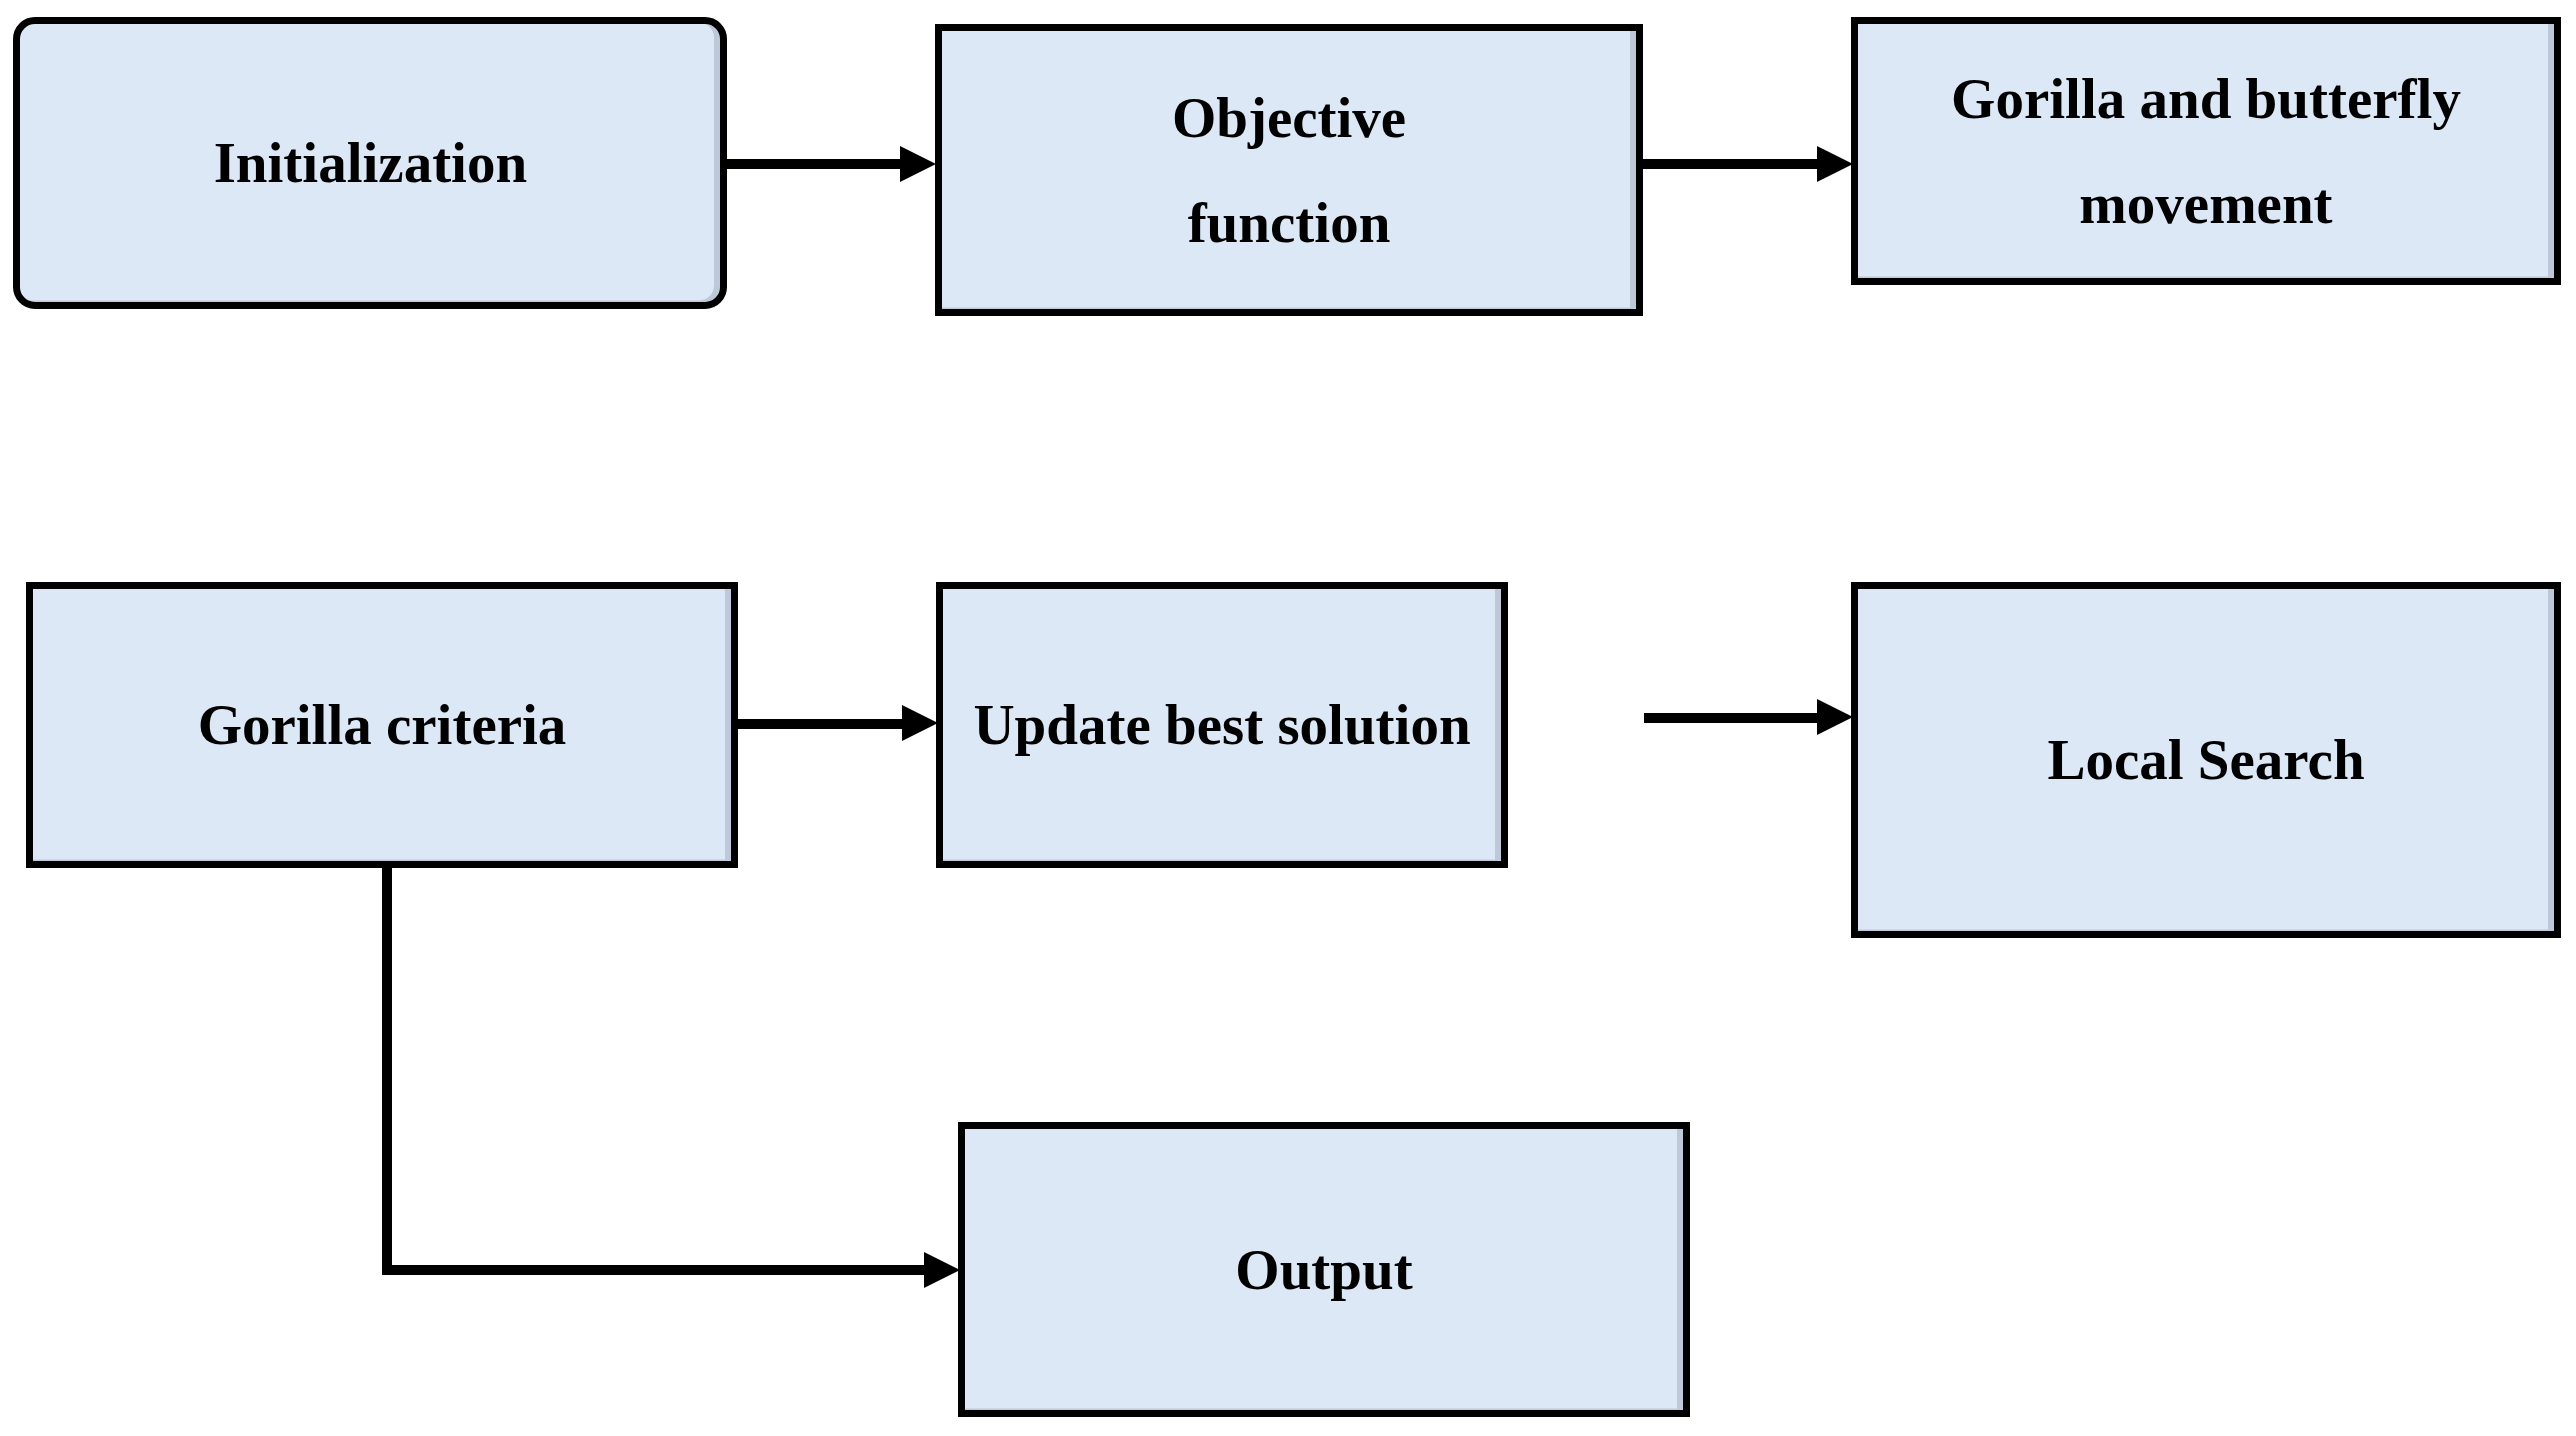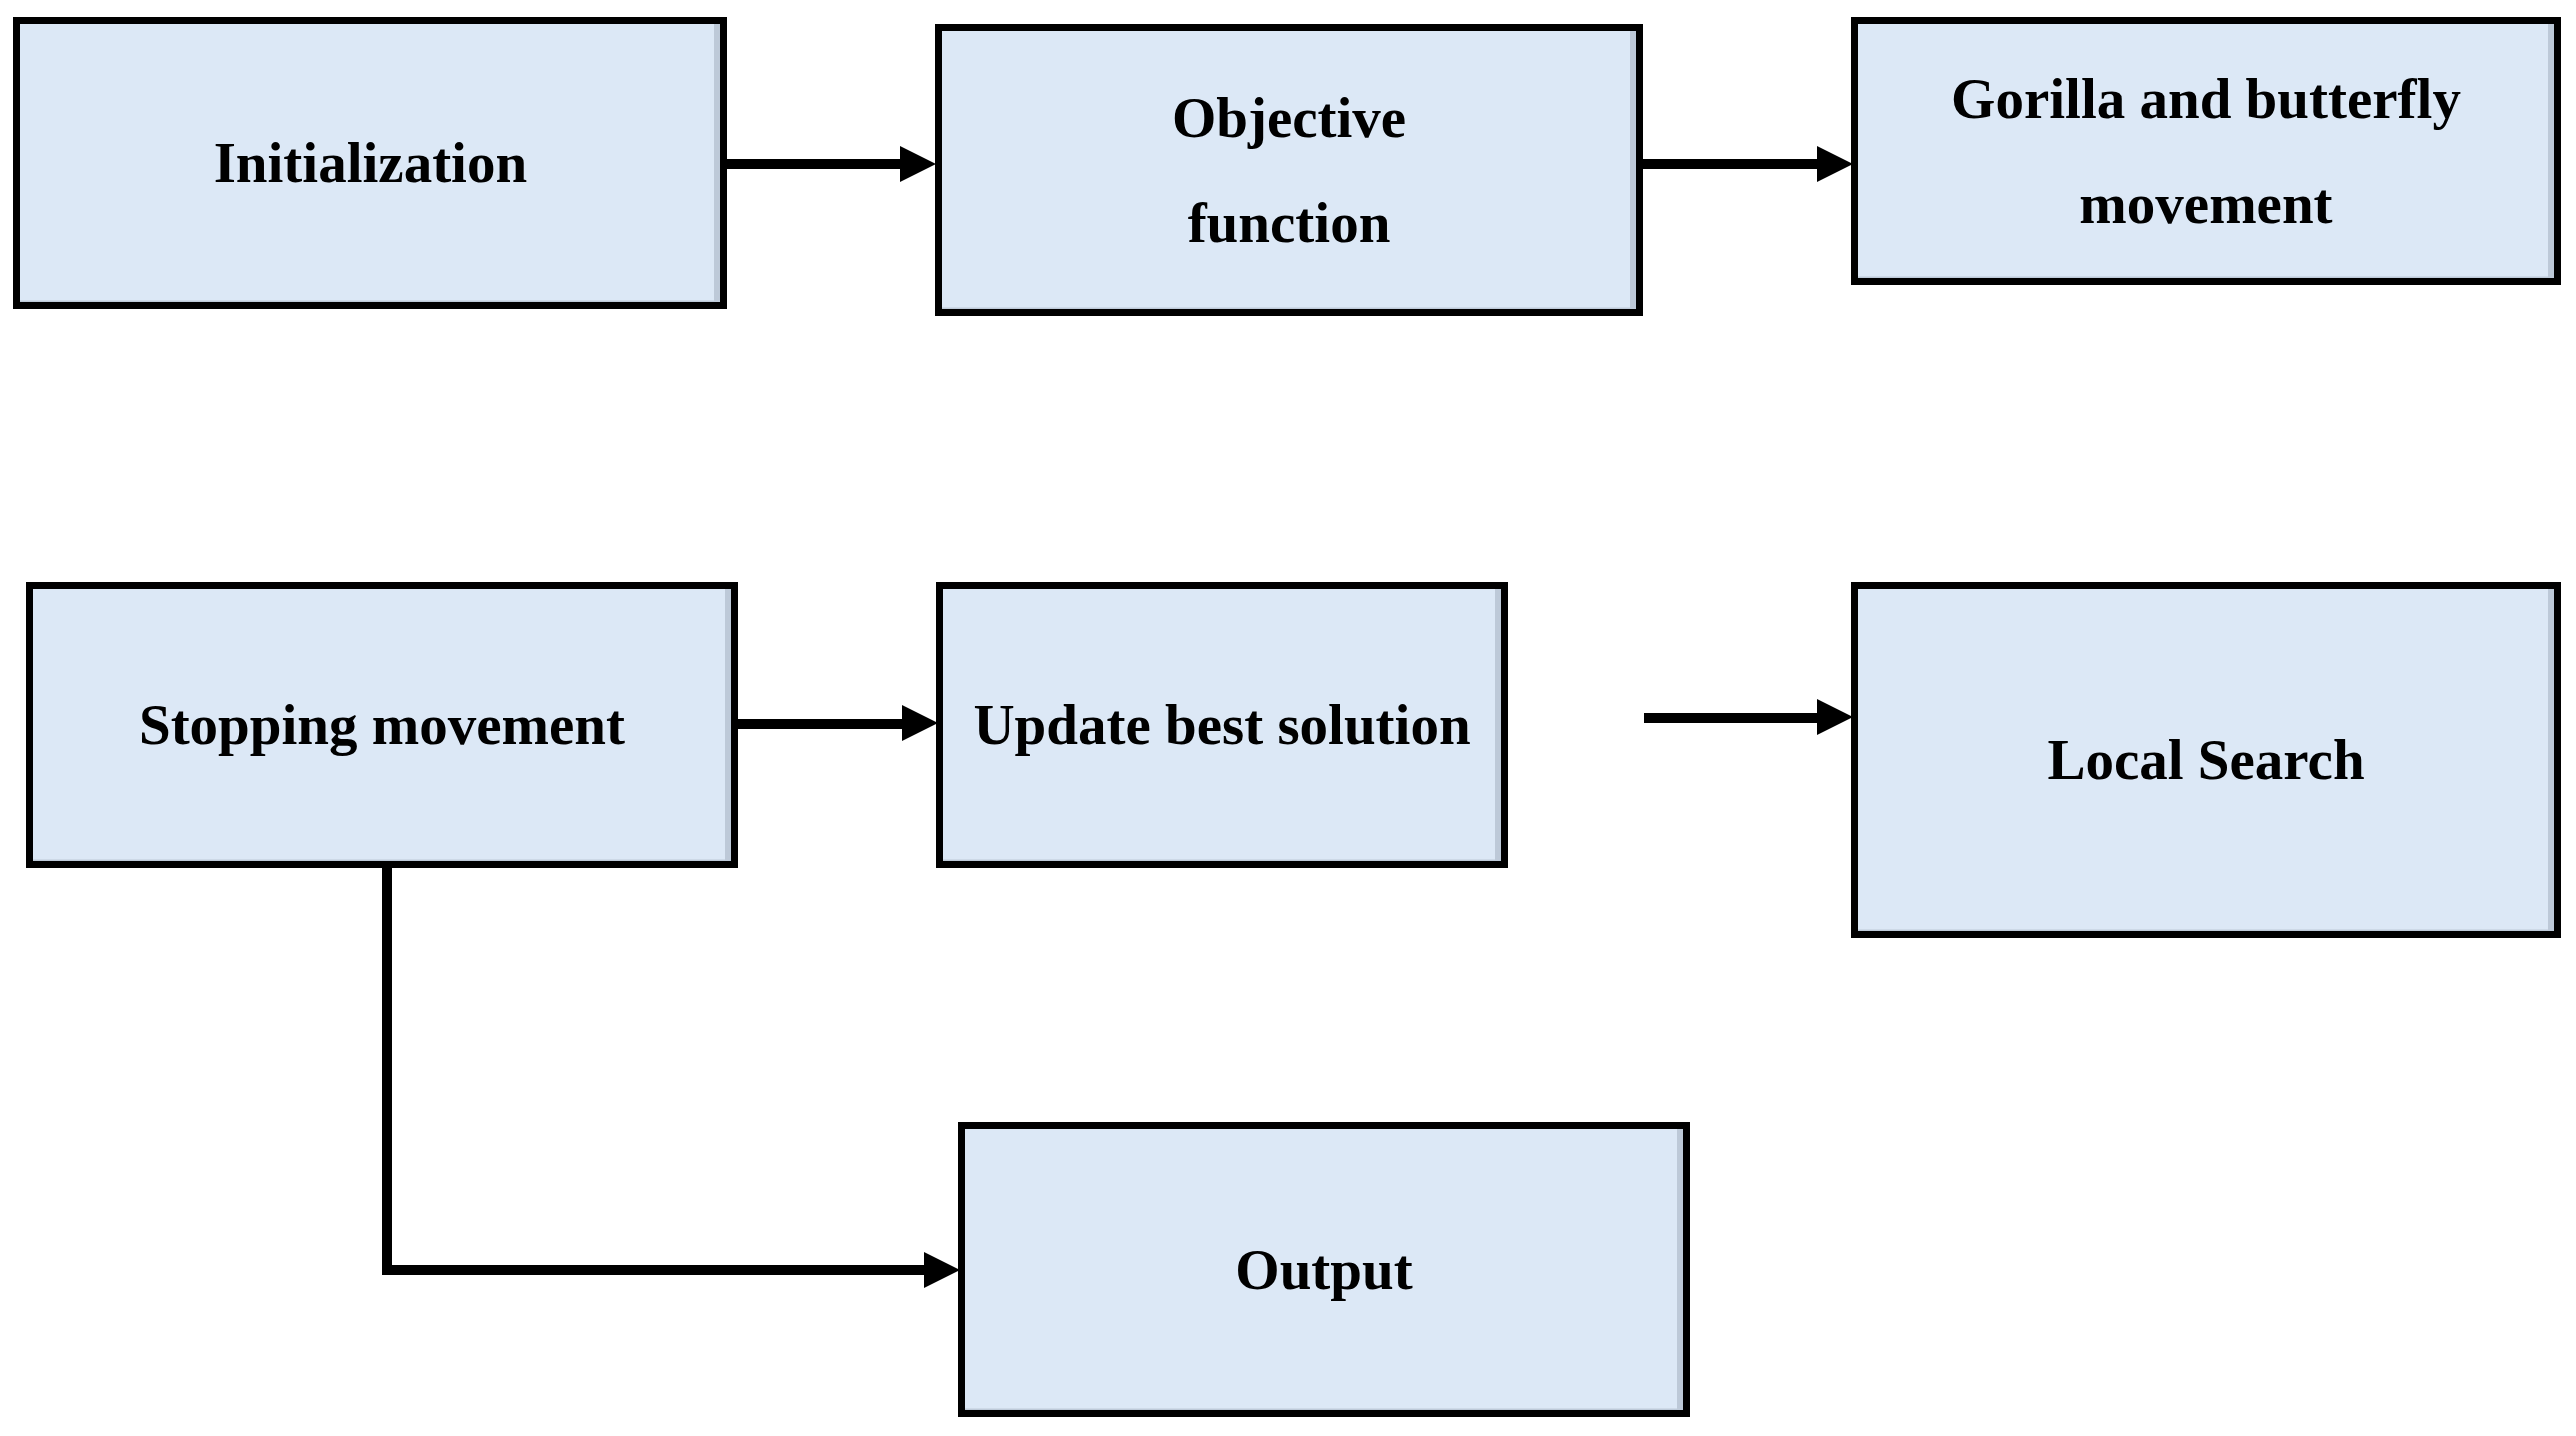--- a/index.html
+++ b/index.html
@@ -44,21 +44,21 @@
     background:var(--line-color);
   }
   .head-right{
     position:absolute;
     width:0;height:0;
     border-top:18.6px solid transparent;
     border-bottom:18.6px solid transparent;
     border-left:36px solid var(--line-color);
   }
   
-  #node-a{left:13.4px;   top:17px;   width:714px; height:292px;}
+  #node-a{left:13.4px;   top:17px;   width:714px; height:292px;border-radius:22px;}
   #node-b{left:935px; top:17px;   width:708px; height:292px;margin-top:7px;}
   #node-c{left:1851px; top:17px;   width:710px; height:268px;}
   #node-d{left:26px;   top:582px;  width:712px; height:286px;}
   #node-e{left:936px; top:582px;  width:572px; height:286px;}
   #node-f{left:1851px; top:582px;  width:710px; height:356px;}
   #node-g{left:958px; top:1122px; width:732px; height:295px;}
   
   #arr1-shaft{left:727px;  top:159px; width:182px;}
   #arr1-head {left:900px; top:146px;}
   #arr2-shaft{left:1643px; top:159px; width:182px;}
@@ -77,21 +77,21 @@
 <div id="canvas">
 
   <div class="node" id="node-a">Initialization</div>
 
   <div class="node" id="node-b">Objective
 function</div>
 
   <div class="node" id="node-c">Gorilla and butterfly
 movement</div>
 
-  <div class="node" id="node-d">Stopping movement</div>
+  <div class="node" id="node-d">Gorilla criteria</div>
 
   <div class="node" id="node-e">Update best solution</div>
 
   <div class="node" id="node-f">Local Search</div>
 
   <div class="node" id="node-g">Output</div>
 
   <div class="shaft-h" id="arr1-shaft"></div>
   <div class="head-right" id="arr1-head"></div>
 

